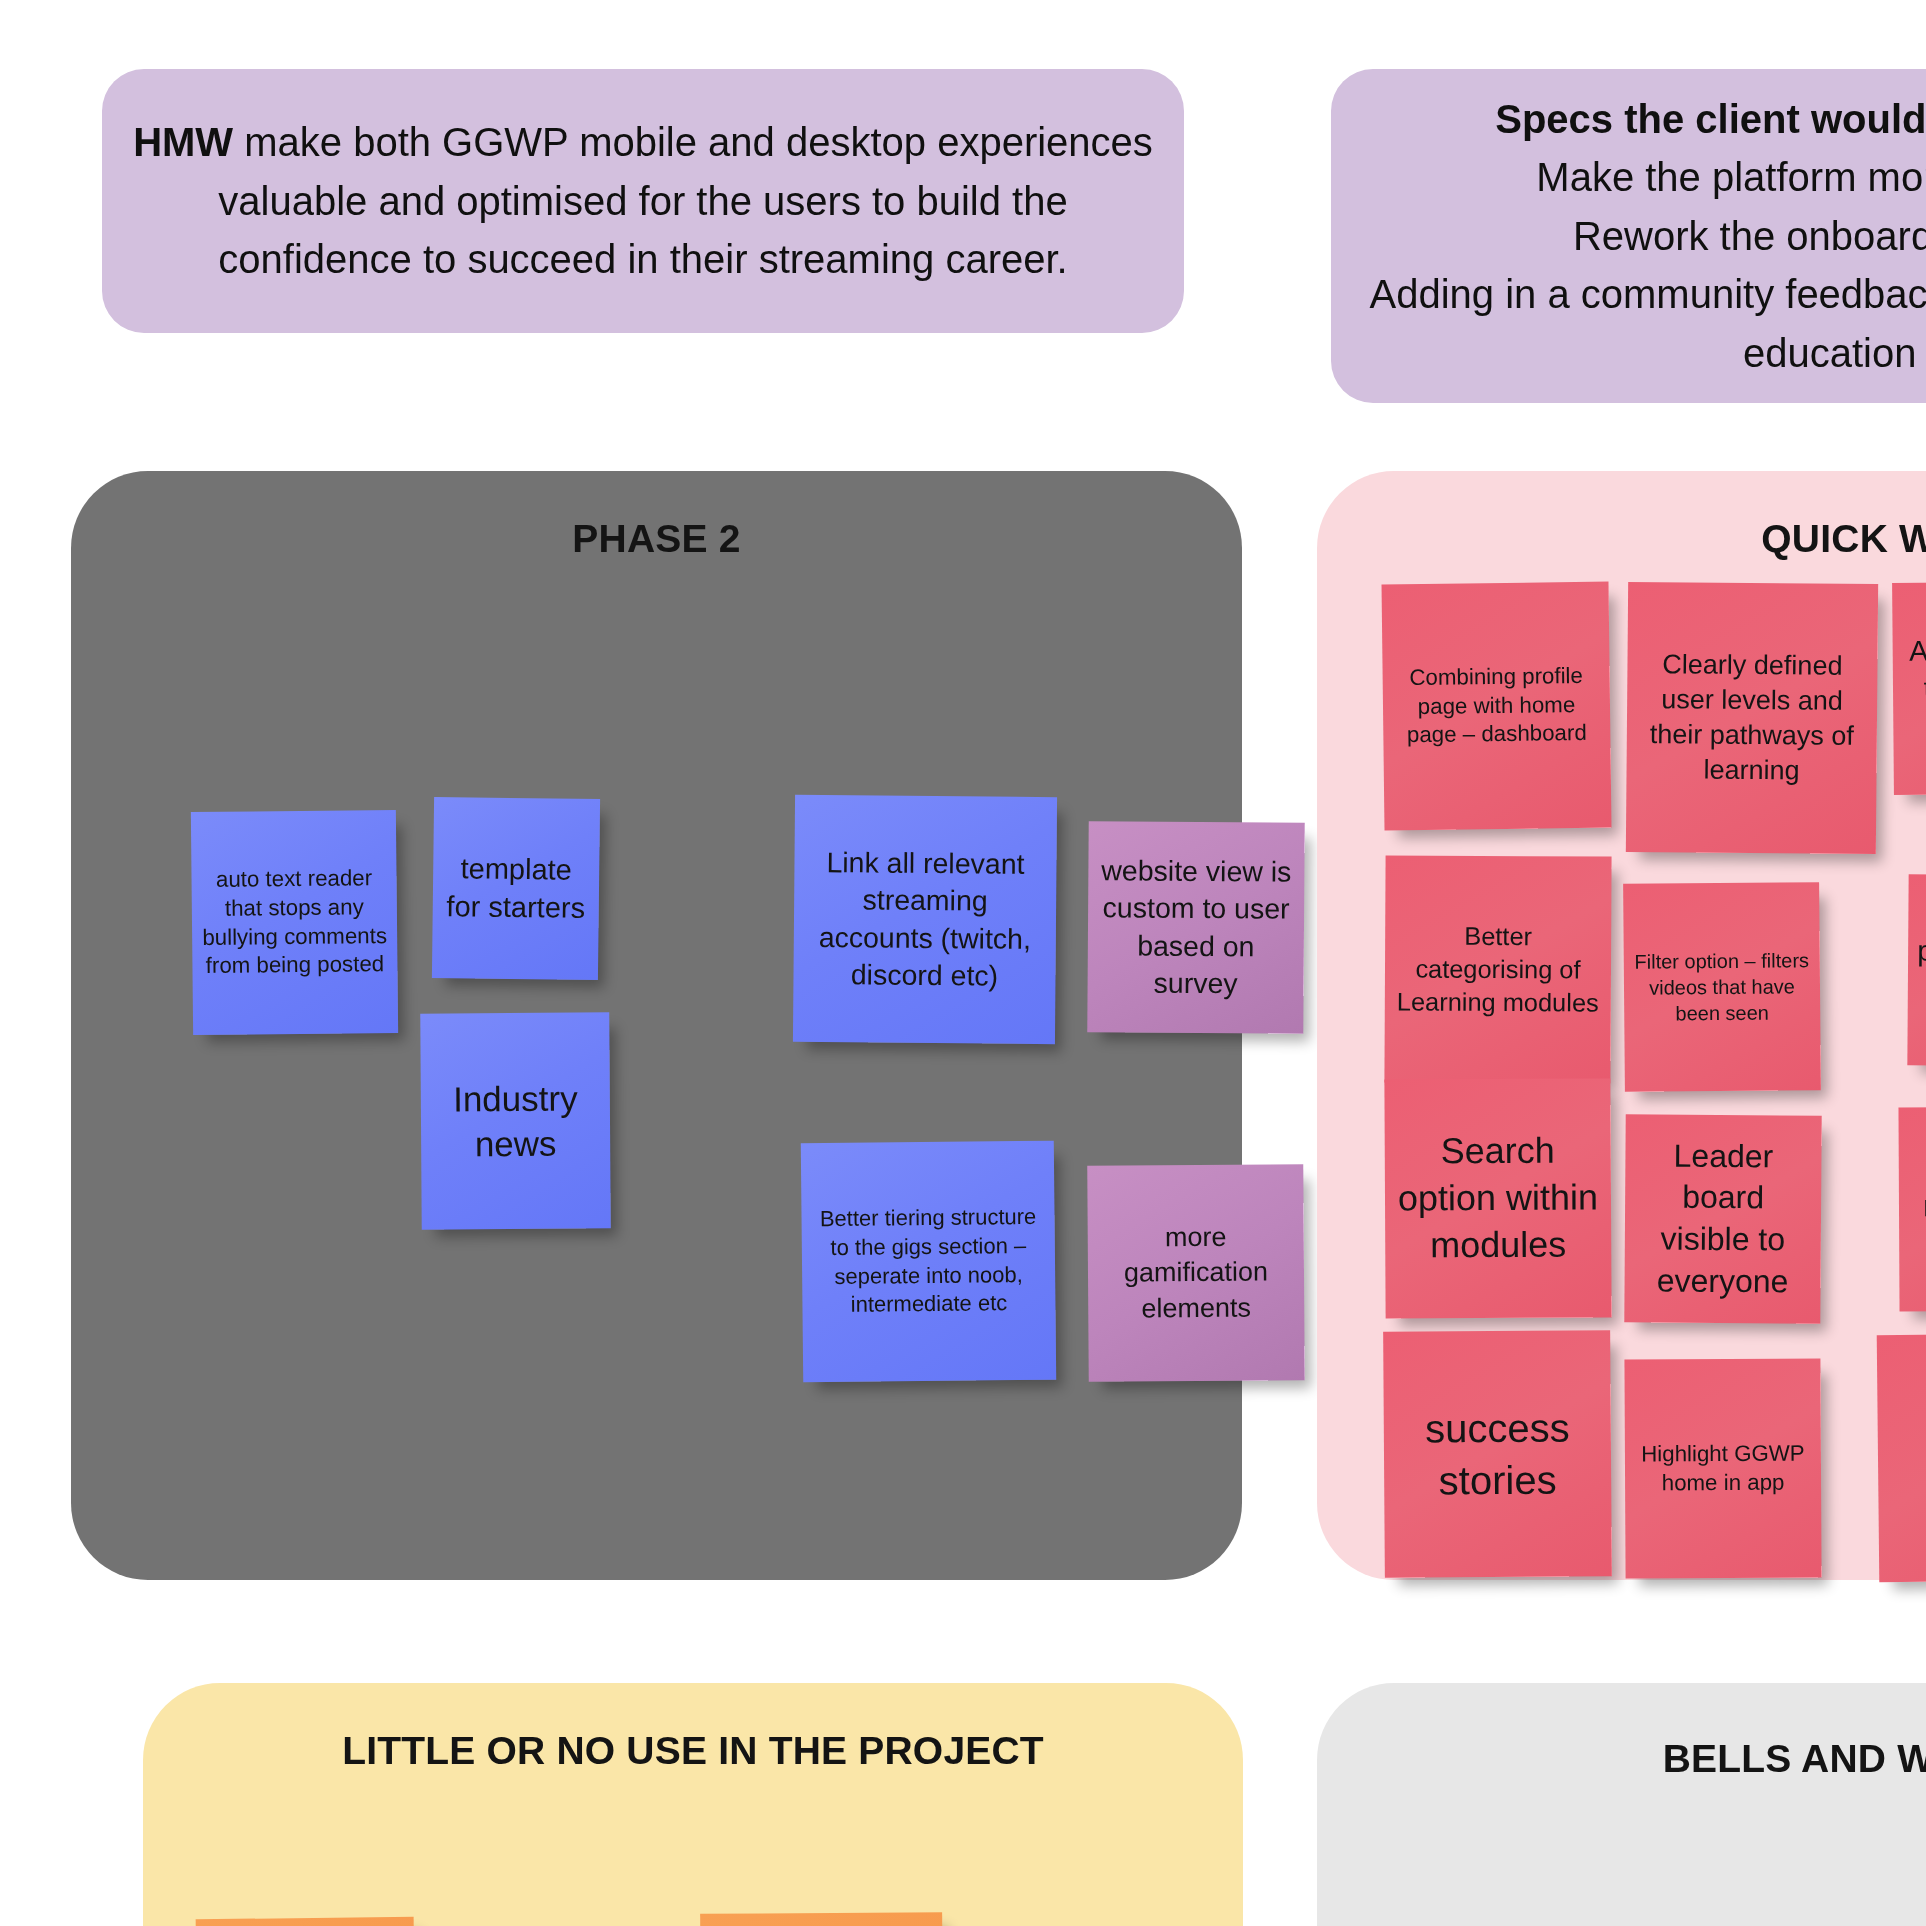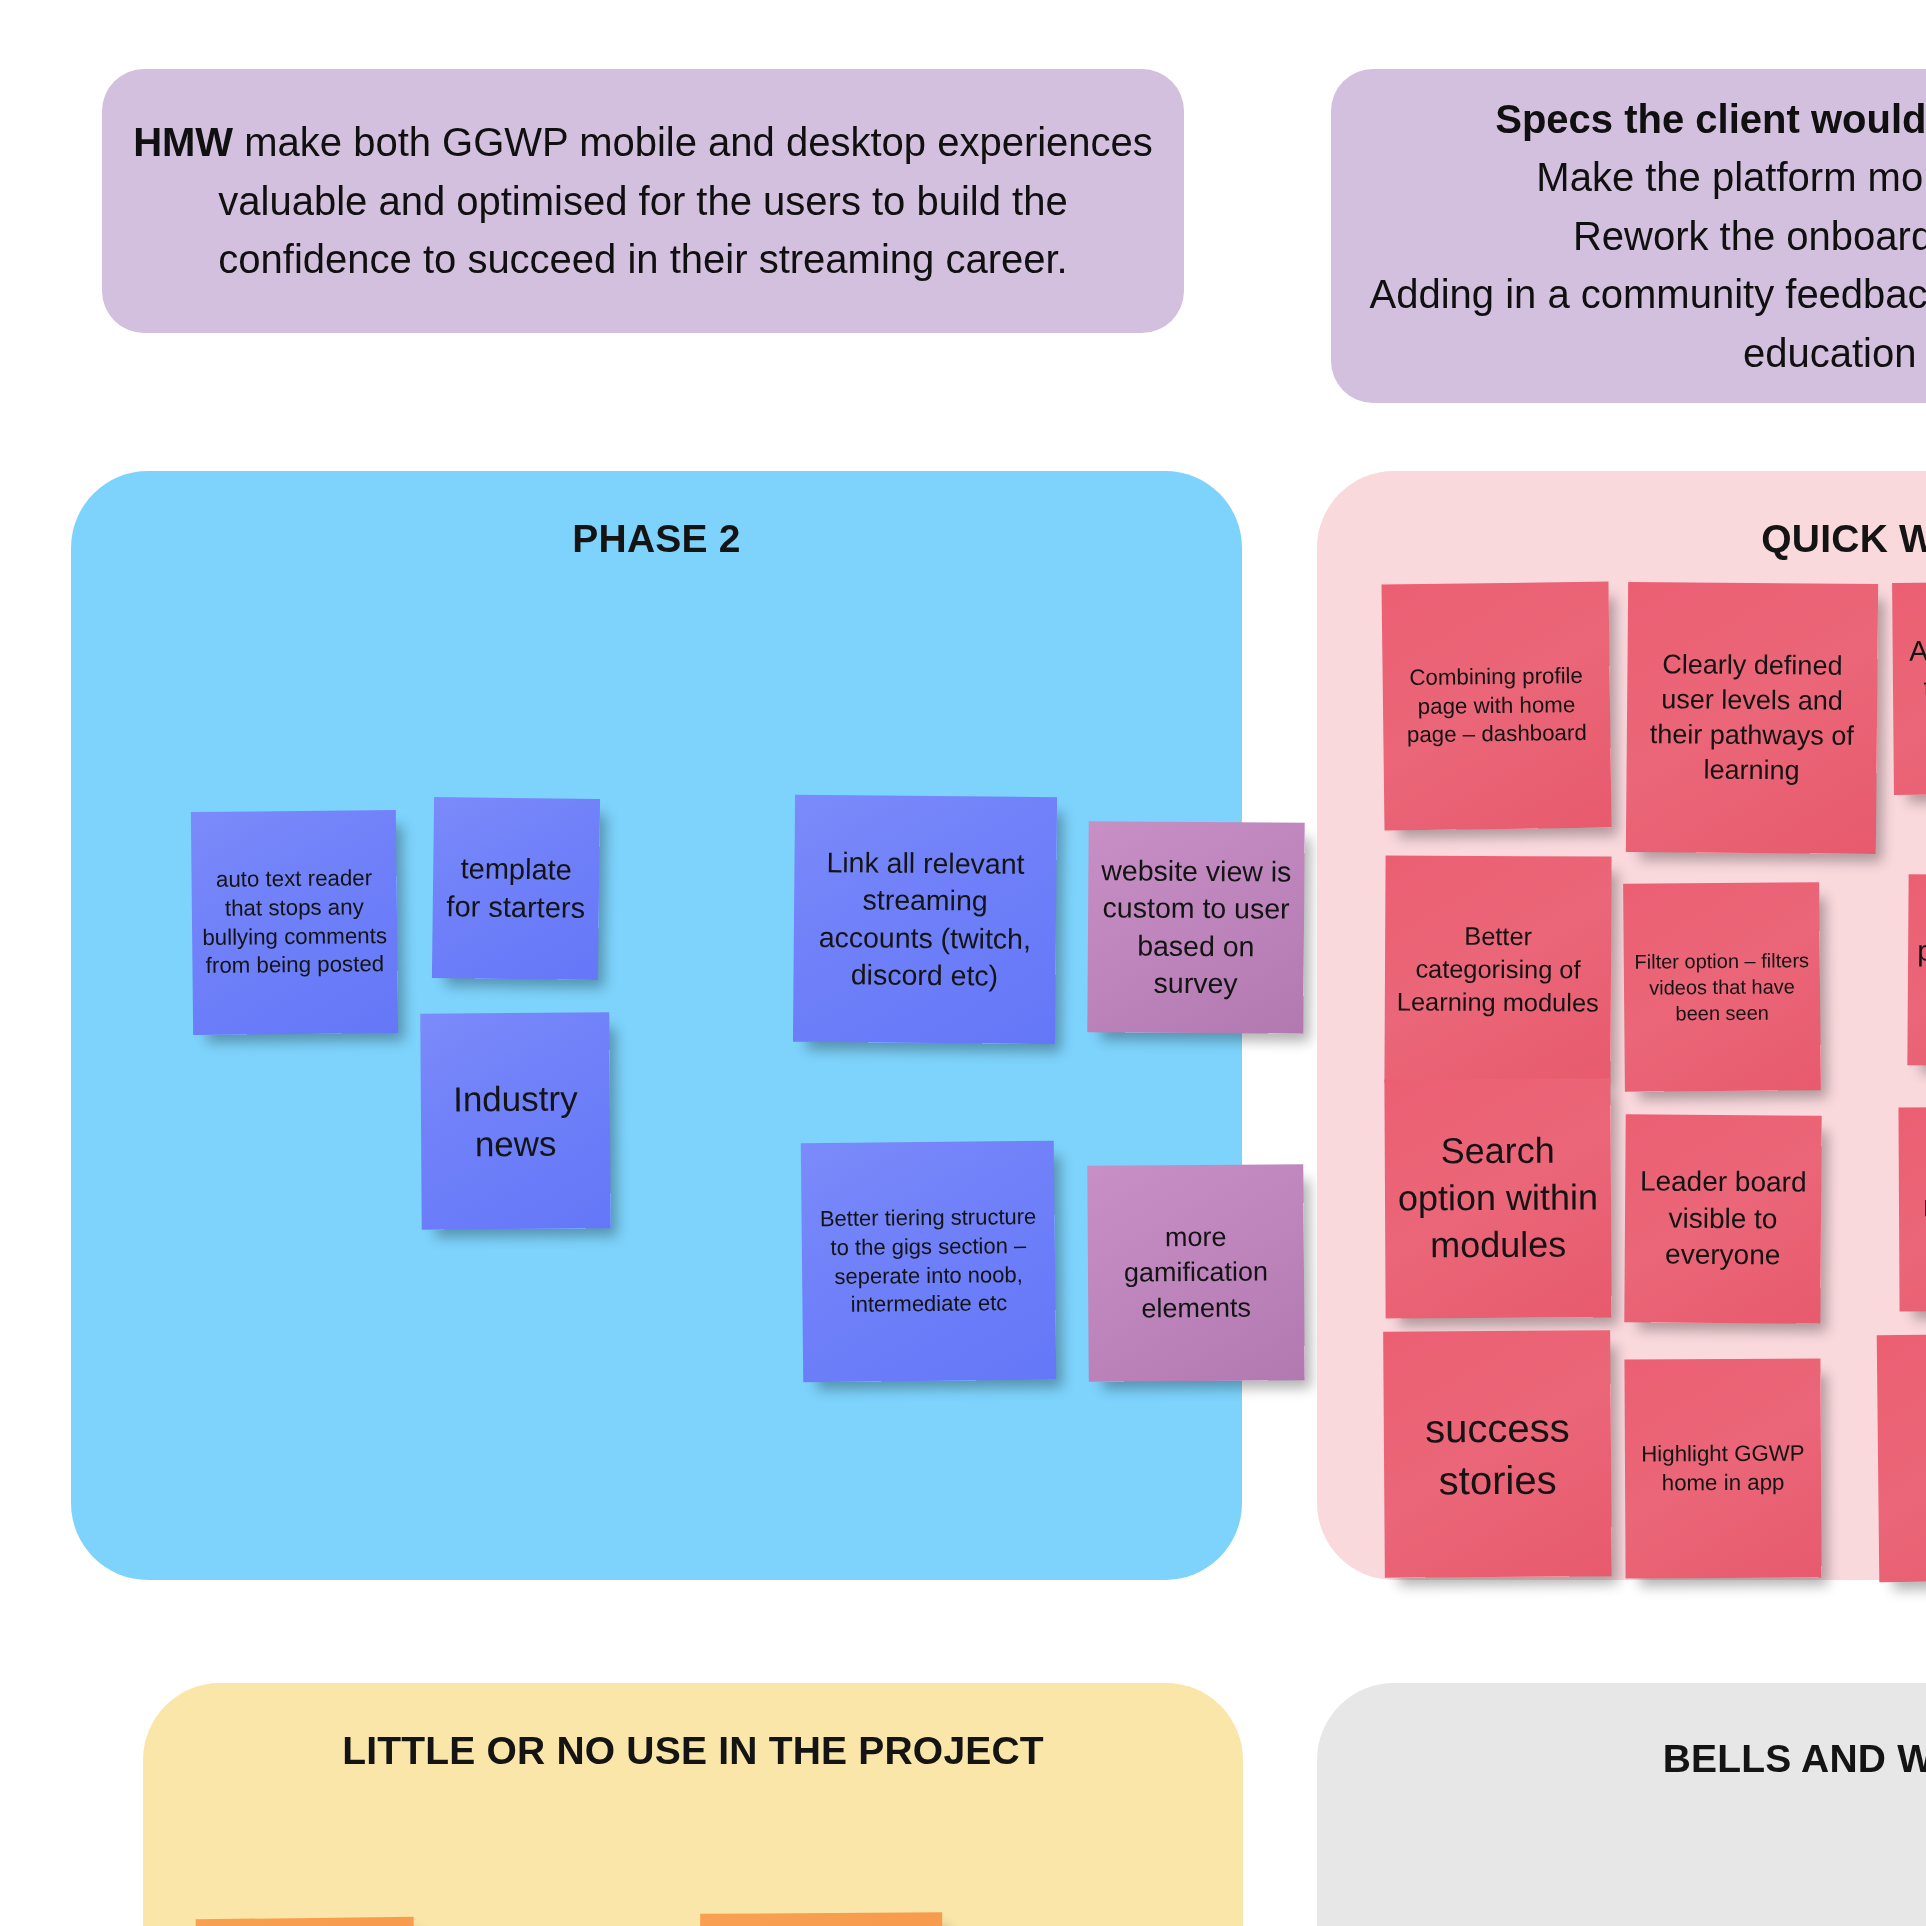--- a/index.html
+++ b/index.html
@@ -20,21 +20,21 @@
   .hdr-card b{font-weight:700;}
   #hdr-left{left:102px;top:69px;width:1082px;height:264px;}
   #hdr-right{left:1331px;top:69px;width:1082px;height:334px;}
 
   
   .panel{position:absolute;border-radius:77px;box-sizing:border-box;}
   .panel-title{
     position:absolute;left:0;right:0;text-align:center;
     font-size:39px;font-weight:700;letter-spacing:0.2px;color:#141414;
   }
-  #panel-phase2{left:71px;top:471px;width:1171px;height:1109px;background:#7dd3fc;}
+  #panel-phase2{left:71px;top:471px;width:1171px;height:1109px;background:#737373;}
   #panel-quickwins{left:1317px;top:471px;width:1129px;height:1109px;background:#fad9dd;}
   #panel-littleuse{left:143px;top:1683px;width:1100px;height:1125px;background:#fae6a8;}
   #panel-bells{left:1317px;top:1683px;width:1129px;height:1125px;background:#e7e7e7;}
 
   
   .note{
     position:absolute;box-sizing:border-box;
     display:flex;align-items:center;justify-content:center;
     text-align:center;padding:7px 8.5px;
     box-shadow:10px 11.6px 13px -3.9px rgba(0,0,0,.30);
@@ -110,21 +110,21 @@
       <span style="font-size:40px">success stories</span>
     </div>
 
     <div class="note n-pink" style="left:310px;top:112px;width:250px;height:270px;transform:rotate(0.5deg);">
       <span style="font-size:27px">Clearly defined user levels and their pathways of learning</span>
     </div>
     <div class="note n-pink" style="left:307px;top:412px;width:196px;height:208px;transform:rotate(-0.5deg);">
       <span style="font-size:20px">Filter option – filters videos that have been seen</span>
     </div>
     <div class="note n-pink" style="left:308px;top:644px;width:196px;height:208px;transform:rotate(0.4deg);">
-      <span style="font-size:28px">Leader board visible to everyone</span>
+      <span style="font-size:32px">Leader board visible to everyone</span>
     </div>
     <div class="note n-pink" style="left:308px;top:888px;width:196px;height:219px;transform:rotate(-0.3deg);">
       <span style="font-size:22.3px">Highlight GGWP home in app</span>
     </div>
 
     <div class="note n-pink" style="left:576px;top:111px;width:220px;height:212px;transform:rotate(-0.5deg);">
       <span style="font-size:28.5px">Allow analytics to be broken down more</span>
     </div>
     <div class="note n-pink" style="left:591px;top:404px;width:181px;height:191px;transform:rotate(0.4deg);">
       <span style="font-size:29px">progress bar or % chart</span>

